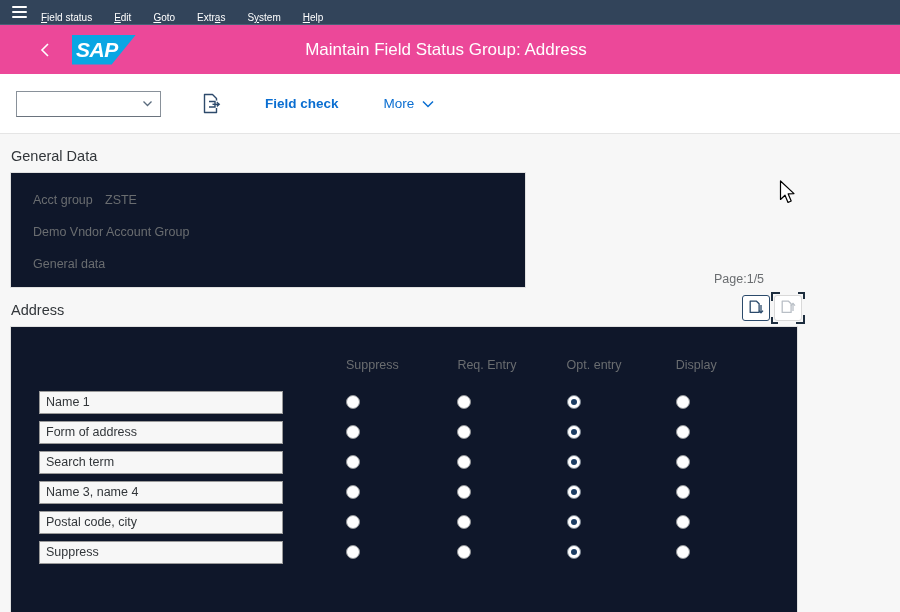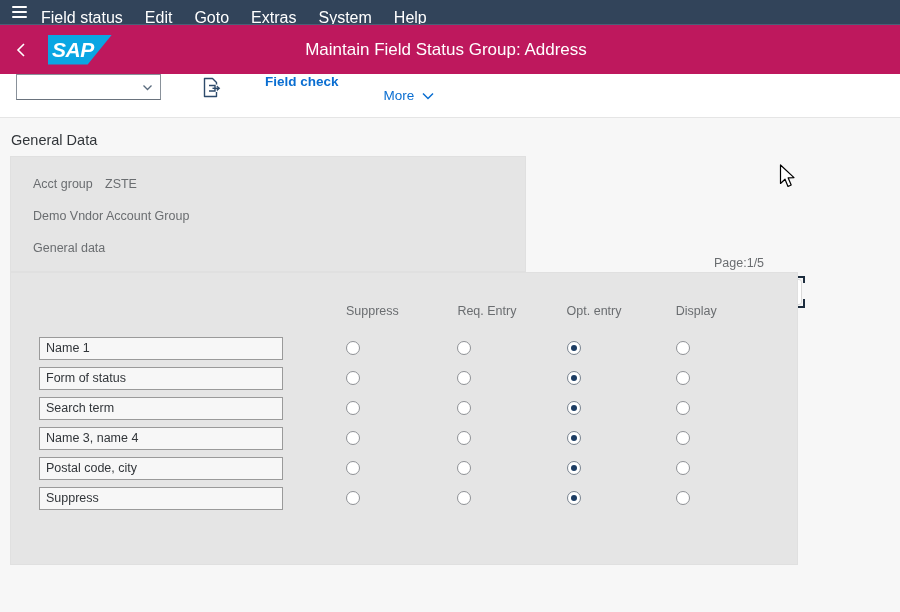--- a/index.html
+++ b/index.html
@@ -27,38 +27,38 @@
     cursor: pointer;
   }
   .hamburger span {
     display: block;
     width: 15px; height: 2px;
     background: #ffffff;
     border-radius: 1px;
   }
   .menuitem {
     color: #ffffff;
-    font-size: 16px;
+    font-size: 10px;
     padding: 0 11px;
     line-height: 24px;
     cursor: pointer;
     white-space: nowrap;
     margin-top: 12px;
   }
   .menuitem .acc { text-decoration: underline; }
 
   
   .shellbar {
     height: 50px;
-    background: #be185d;
+    background: #ec4899;
     border-top: 1px solid #4a5f77;
     display: flex;
     align-items: center;
     position: relative;
-    padding-left: 8px;
+    padding-left: 32px;
   }
   .backbtn {
     width: 26px; height: 26px;
     display: flex; align-items: center; justify-content: center;
     cursor: pointer;
   }
   .backbtn svg { display: block; }
   .sap-logo {
     margin-left: 14px;
     width: 64px; height: 30px;
@@ -84,24 +84,25 @@
     position: absolute;
     left: 0; right: 8px;
     text-align: center;
     color: #ffffff;
     font-size: 17px;
     pointer-events: none;
   }
 
   
   .toolbar {
-    height: 44px;
+    height: 60px;
     background: #ffffff;
     border-bottom: 1px solid #e5e5e5;
     display: flex;
+    align-items: center;
     padding-left: 16px;
     gap: 13px;
   }
   .combo {
     width: 145px; height: 26px;
     border: 1px solid #89919a;
     border-bottom-color: #6a737d;
     background: #ffffff;
     display: flex;
     align-items: center;
@@ -149,21 +150,21 @@
   }
 
   .section-title {
     font-size: 14.5px;
     color: #32363a;
     padding: 14px 0 8px 1px;
   }
   .section-title.addr { padding-top: 14px; }
 
   .panel {
-    background: #e5e5e5;
+    background: #0f172a;
     border: 1px solid #e0e0e0;
   }
   .panel.general {
     width: 516px;
     height: 116px;
     padding: 20px 0 0 22px;
   }
   .gen-row {
     font-size: 12.5px;
     color: #6a6d70;
@@ -391,20 +392,21 @@
         <span class="fcorner-bl"></span>
         <svg width="15" height="16" viewBox="0 0 15 16" aria-hidden="true">
           <path d="M1.2 1.2 h6.3 l2.6 2.6 v8.6 h-8.9 z" fill="none" stroke="#b9bfc6" stroke-width="1.3" stroke-linejoin="round"></path>
           <line x1="12" y1="3.5" x2="12" y2="11" stroke="#b9bfc6" stroke-width="1.3"></line>
           <polyline points="10,5.6 12,3.4 14,5.6" fill="none" stroke="#b9bfc6" stroke-width="1.3"></polyline>
         </svg>
       </div>
     </div>
   </div>
 
+  <div class="section-title addr">Address</div>
 
   <div class="panel address">
     <table class="tbl">
       <thead>
         <tr>
           <th class="c-field"></th>
           <th class="c-opt">Suppress</th>
           <th class="c-opt">Req. Entry</th>
           <th class="c-opt">Opt. entry</th>
           <th class="c-opt">Display</th>
@@ -423,21 +425,21 @@
             </td>
           <td>
               <span class="radio on"></span>
             </td>
           <td>
               <span class="radio"></span>
             </td>
         </tr>
         <tr>
           <td class="c-field">
-            <div class="fieldbox">Form of status</div>
+            <div class="fieldbox">Form of address</div>
           </td>
           <td>
               <span class="radio"></span>
             </td>
           <td>
               <span class="radio"></span>
             </td>
           <td>
               <span class="radio on"></span>
             </td>

